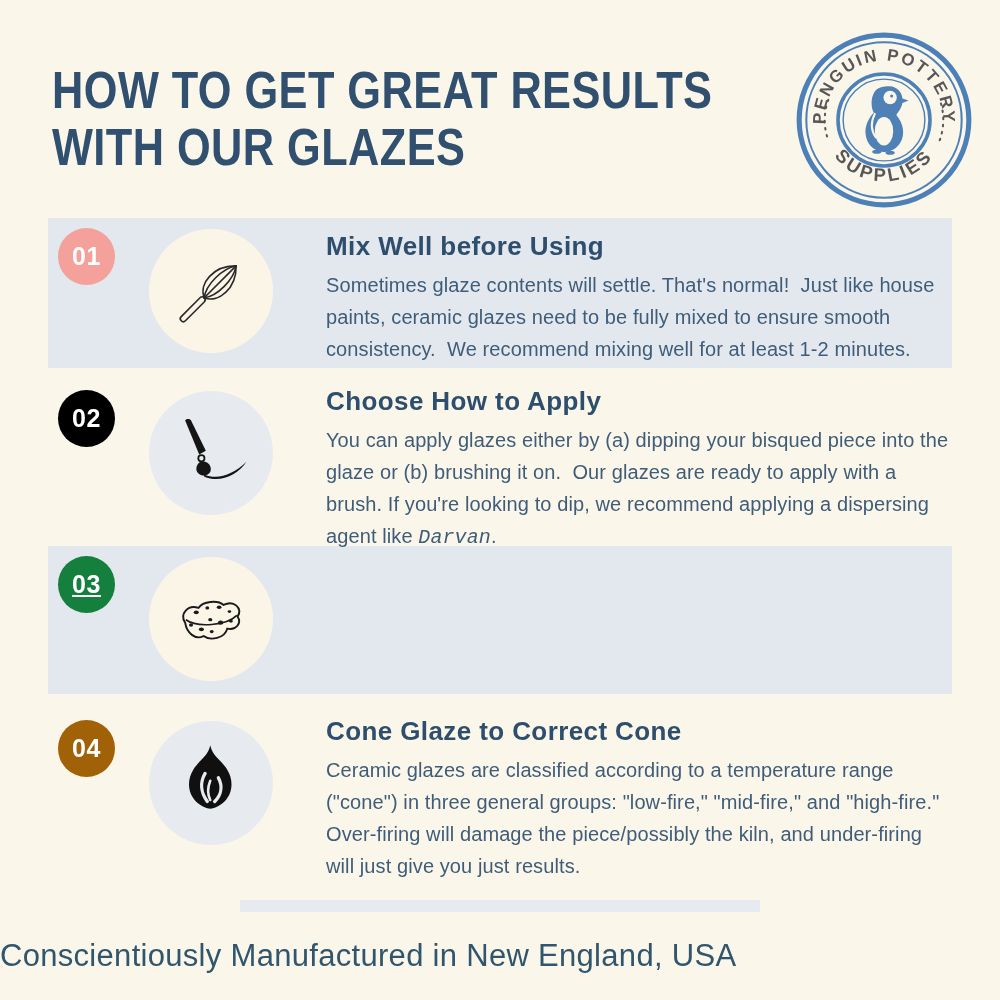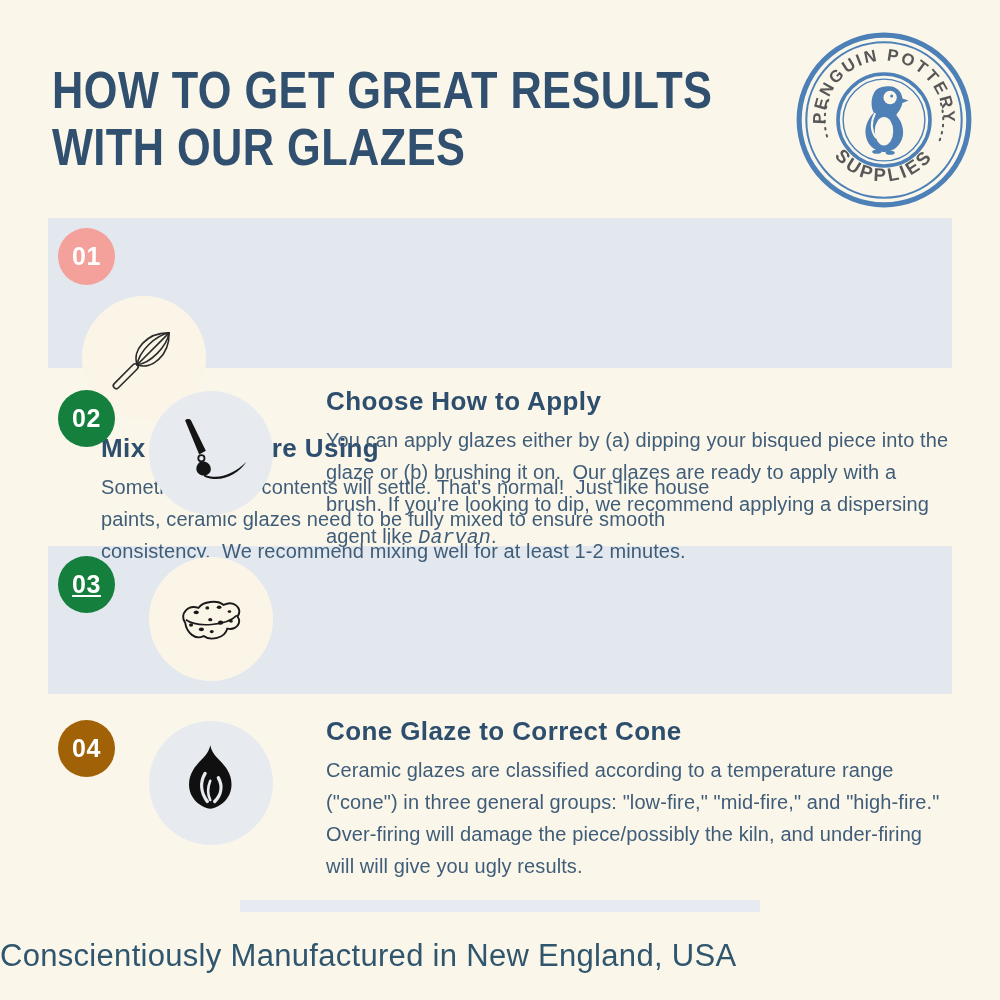--- a/index.html
+++ b/index.html
@@ -17,21 +17,21 @@
     line-height:1.12; color:#31506F;
     transform:scaleX(.85); transform-origin:left top;
     white-space:nowrap;
   }
   
   .logo { position:absolute; top:28px; right:24px; width:184px; height:184px; }
   
   .steps { position:absolute; top:218px; left:0; width:1000px; }
   .step { display:flex; align-items:flex-start; margin:0 48px; }
   .step.banded { background:#E3E8EE; }
-  .step-1 { height:150px;flex-direction:column; }
+  .step-1 { height:150px; }
   .step-2 { margin-top:12px; height:160px; }
   .step-3 { margin-top:6px; height:148px; }
   .step-4 { margin-top:16px; height:168px; }
   .num-circle {
     width:57px; height:57px; border-radius:50%;
     margin:10px 0 0 10px; flex:none;
     display:flex; align-items:center; justify-content:center;
     color:#FFFFFF; font-size:25px; font-weight:700; letter-spacing:.5px;
   }
   .icon-circle {
@@ -118,21 +118,21 @@
         </g>
       </svg>
     </div>
     <div class="step-text">
       <div class="step-heading">Mix Well before Using</div>
       <div class="step-body">Sometimes glaze contents will settle. That's normal!  Just like house paints, ceramic glazes need to be fully mixed to ensure smooth consistency.  We recommend mixing well for at least 1-2 minutes.</div>
     </div>
   </div>
 
   <div class="step step-2 plain">
-    <div class="num-circle" style="background: #15803d; text-align: center;">02</div>
+    <div class="num-circle" style="background: #000000; text-align: center;">02</div>
     <div class="icon-circle">
       <svg viewBox="0 0 130 130">
         <path fill="#151515" d="M30 21 C32 18.5 36 18.5 38 21 L58 62 L49 67 Z"></path>
         <circle cx="52" cy="72" r="4.2" fill="none" stroke="#151515" stroke-width="2.4"></circle>
         <path fill="#151515" d="M49 78 C43 84 44 93 52 95 C61 97 67 91 64 83 C62 77 54 75 49 78 Z"></path>
         <path fill="#151515" d="M55 94 C74 102 94 95 113 77 C101 96 76 106 56 97 Z"></path>
       </svg>
     </div>
     <div class="step-text">
       <div class="step-heading">Choose How to Apply</div>
@@ -167,20 +167,20 @@
     <div class="icon-circle">
       <svg viewBox="0 0 130 130">
         <path fill="#101010" d="M64 14 C67 29 80 35 87 47 C94 58 95 73 88 84 C83 92 75 98 64 100 C53 98 45 92 40 84 C33 73 34 58 41 47 C48 35 61 29 64 14 Z"></path>
         <path d="M57 52 C50 64 51 78 60 90" fill="none" stroke="#E7EBF0" stroke-width="4.5" stroke-linecap="round"></path>
         <path d="M75 58 C81 69 79 81 70 90" fill="none" stroke="#E7EBF0" stroke-width="4.5" stroke-linecap="round"></path>
         <path d="M64 62 C60 72 60 80 64 88" fill="none" stroke="#E7EBF0" stroke-width="3.5" stroke-linecap="round"></path>
       </svg>
     </div>
     <div class="step-text">
       <div class="step-heading">Cone Glaze to Correct Cone</div>
-      <div class="step-body">Ceramic glazes are classified according to a temperature range ("cone") in three general groups: "low-fire," "mid-fire," and "high-fire." Over-firing will damage the piece/possibly the kiln, and under-firing will will give you ugly results.</div>
+      <div class="step-body">Ceramic glazes are classified according to a temperature range ("cone") in three general groups: "low-fire," "mid-fire," and "high-fire." Over-firing will damage the piece/possibly the kiln, and under-firing will just give you just results.</div>
     </div>
   </div>
 
 </div>
 
 <div class="footer-divider"></div>
 <div class="footer-text">Conscientiously Manufactured in New England, USA</div>
 
 </body></html>

